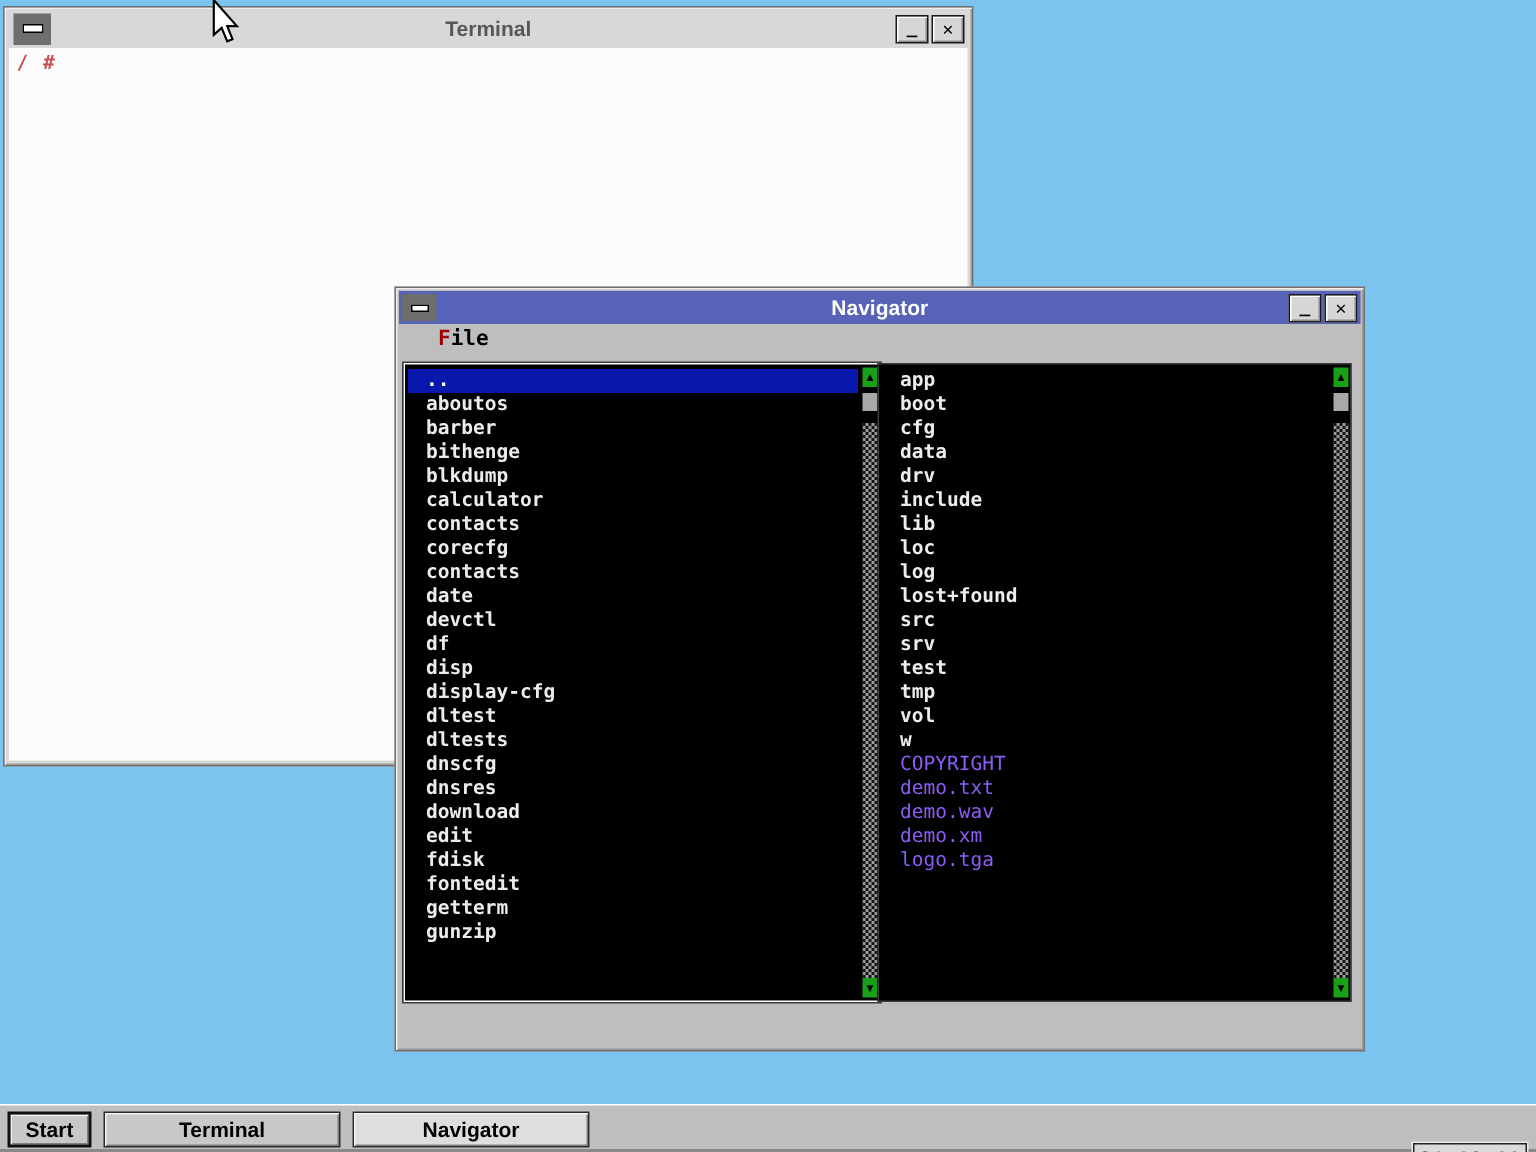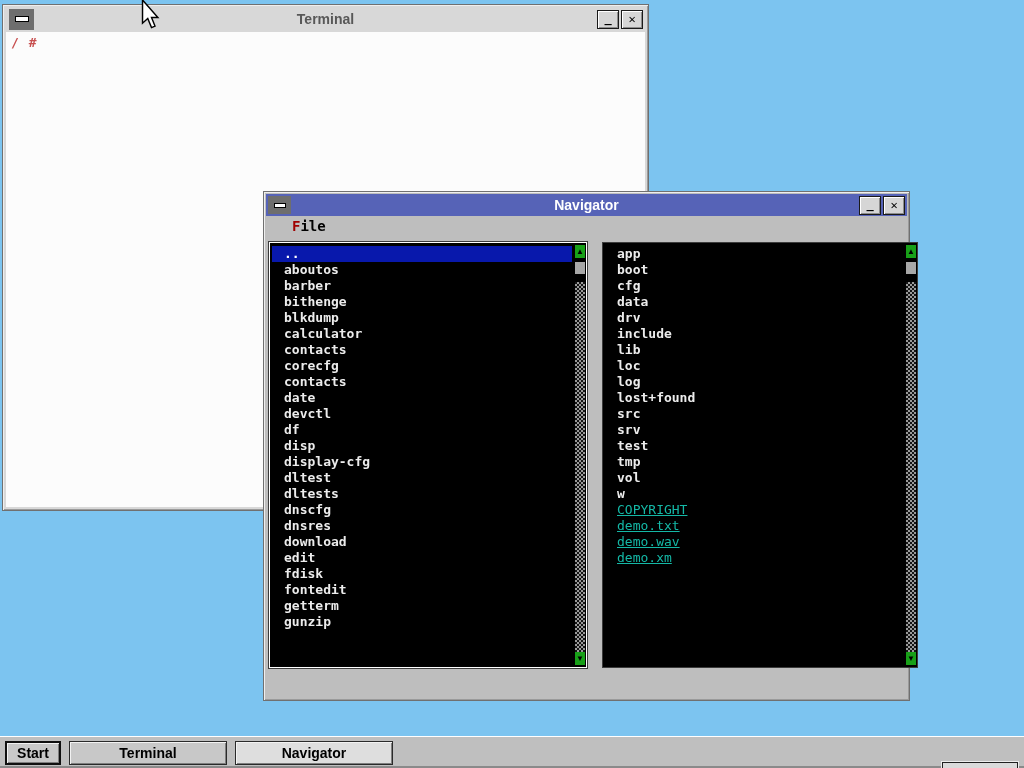--- a/index.html
+++ b/index.html
@@ -37,25 +37,25 @@
   .nav-title{position:absolute;left:0;right:0;text-align:center;
              font:bold 14px "Liberation Sans",sans-serif;color:#FFFFFF;pointer-events:none;}
   .nav-controls{margin-left:auto;display:flex;gap:2px;margin-right:2px;z-index:2;}
   .nav-menubar{position:absolute;left:2px;top:25px;right:2px;height:17px;background:#BEBEBE;
                display:flex;align-items:center;}
   .menu-item{font:bold 14px "DejaVu Sans Mono",monospace;color:#000;padding-left:26px;}
   .menu-accel{color:#A00000;}
   
   .panel{position:absolute;top:50px;height:426px;background:#000;box-sizing:border-box;}
   .panel-left{left:5px;width:318px;border:1px solid #FFFFFF;outline:1px solid #3C3C3C;}
-  .panel-right{left:338px;width:316px;border:1px solid #3C3C3C;padding-left:32px;}
+  .panel-right{left:321px;width:316px;border:1px solid #3C3C3C;padding-left:32px;}
   .file-list{position:absolute;left:2px;top:3px;right:14px;bottom:3px;overflow:hidden;}
   .row{height:16px;line-height:16px;font:bold 13px "DejaVu Sans Mono",monospace;
        color:#ECECEC;padding-left:12px;white-space:pre;}
-  .row.file{color:#14b8a6;font-weight:normal;text-decoration:underline;}
+  .row.file{color:#8b5cf6;font-weight:normal;}
   .row.selected{background:#0818AC;color:#FFFFFF;}
   
   .sbar{position:absolute;right:1px;top:2px;bottom:2px;width:10px;display:flex;flex-direction:column;}
   .sb-arrow{height:13px;background:#18A018;color:#000;font-size:8px;line-height:13px;
             text-align:center;overflow:hidden;}
   .sb-thumb{height:12px;background:#A8A8A8;margin:4px 0 0 0;}
   .sb-track{flex:1;margin-top:8px;margin-bottom:0;
             background:conic-gradient(#9A9A9A 0 25%, #141414 0 50%, #9A9A9A 0 75%, #141414 0 100%);
             background-size:4px 4px;}
   
@@ -169,20 +169,21 @@
         <div class="row">src</div>
         <div class="row">srv</div>
         <div class="row">test</div>
         <div class="row">tmp</div>
         <div class="row">vol</div>
         <div class="row">w</div>
         <div class="row file">COPYRIGHT</div>
         <div class="row file">demo.txt</div>
         <div class="row file">demo.wav</div>
         <div class="row file">demo.xm</div>
+        <div class="row file">logo.tga</div>
       </div>
     <div class="sbar">
       <div class="sb-arrow">▲</div>
       <div class="sb-thumb"></div>
       <div class="sb-track"></div>
       <div class="sb-arrow">▼</div>
     </div>
   </div>
 </div>
 

